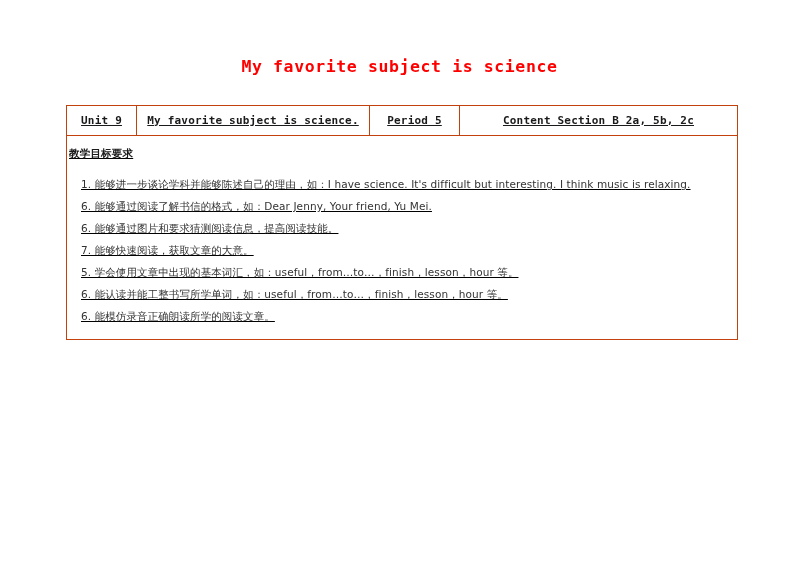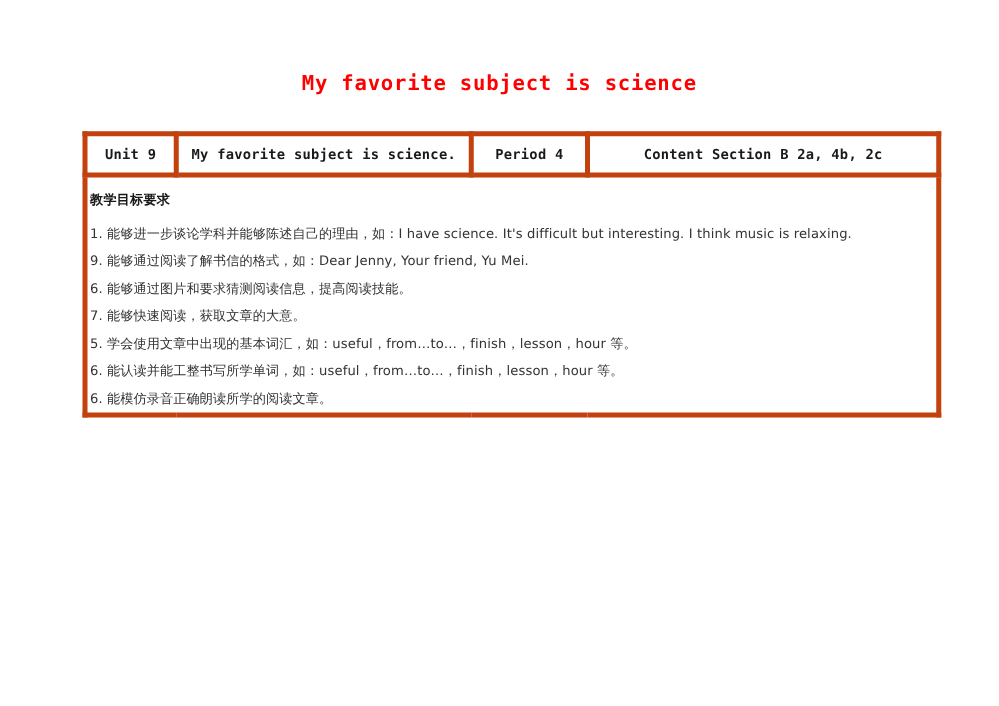--- a/index.html
+++ b/index.html
@@ -39,23 +39,24 @@
   
   .lesson-table {
     position: absolute;
     left: 66px;
     top: 105px;
     width: 667px;
     border-collapse: collapse;
     table-layout: fixed;
   }
   .lesson-table td {
-    border: 4px solid #c2410c;
+    border: 1px solid #c2410c;
     padding: 0;
     vertical-align: top;
+    text-decoration: underline;
   }
 
   .head-cell {
     height: 29px;
     text-align: center;
     vertical-align: middle !important;
     font-family: "DejaVu Sans Mono", "Liberation Mono", monospace;
     font-size: 11px;
     font-weight: bold;
     color: #1a1a1a;
@@ -76,21 +77,21 @@
   .objectives-heading {
     font-family: "DejaVu Sans", "Liberation Sans", sans-serif;
     font-size: 10.5px;
     font-weight: bold;
     color: #1a1a1a;
     margin: 11px 0 9px 2px;
     letter-spacing: 0.2px;
   }
   .obj-list {
     list-style: none;
-    margin: 0;
+    margin: 12px;
     padding: 0;
   }
   .obj-item {
     font-family: "DejaVu Sans", "Liberation Sans", sans-serif;
     font-size: 10.5px;
     color: #333333;
     line-height: 22px;
     margin: 0 0 0 2px;
     letter-spacing: 0.1px;
     white-space: nowrap;
@@ -101,29 +102,29 @@
 
 <div class="page">
 
   <div class="doc-title">My favorite subject is science</div>
 
   <table class="lesson-table">
     <tbody>
       <tr>
         <td class="head-cell col-unit">Unit 9</td>
         <td class="head-cell col-topic">My favorite subject is science.</td>
-        <td class="head-cell col-period">Period 4</td>
-        <td class="head-cell col-content">Content  Section B  2a, 4b, 2c</td>
+        <td class="head-cell col-period">Period 5</td>
+        <td class="head-cell col-content">Content  Section B  2a, 5b, 2c</td>
       </tr>
       <tr>
         <td class="body-cell" colspan="4">
           <div class="objectives-heading">教学目标要求</div>
           <ul class="obj-list">
             <li class="obj-item">1. 能够进一步谈论学科并能够陈述自己的理由，如：I have science. It's difficult but interesting. I think music is relaxing.</li>
-            <li class="obj-item">9. 能够通过阅读了解书信的格式，如：Dear Jenny, Your friend, Yu Mei.</li>
+            <li class="obj-item">6. 能够通过阅读了解书信的格式，如：Dear Jenny, Your friend, Yu Mei.</li>
             <li class="obj-item">6. 能够通过图片和要求猜测阅读信息，提高阅读技能。</li>
             <li class="obj-item">7. 能够快速阅读，获取文章的大意。</li>
             <li class="obj-item">5. 学会使用文章中出现的基本词汇，如：useful，from…to…，finish，lesson，hour 等。</li>
             <li class="obj-item">6. 能认读并能工整书写所学单词，如：useful，from…to…，finish，lesson，hour 等。</li>
             <li class="obj-item">6. 能模仿录音正确朗读所学的阅读文章。</li>
           </ul>
         </td>
       </tr>
     </tbody>
   </table>

